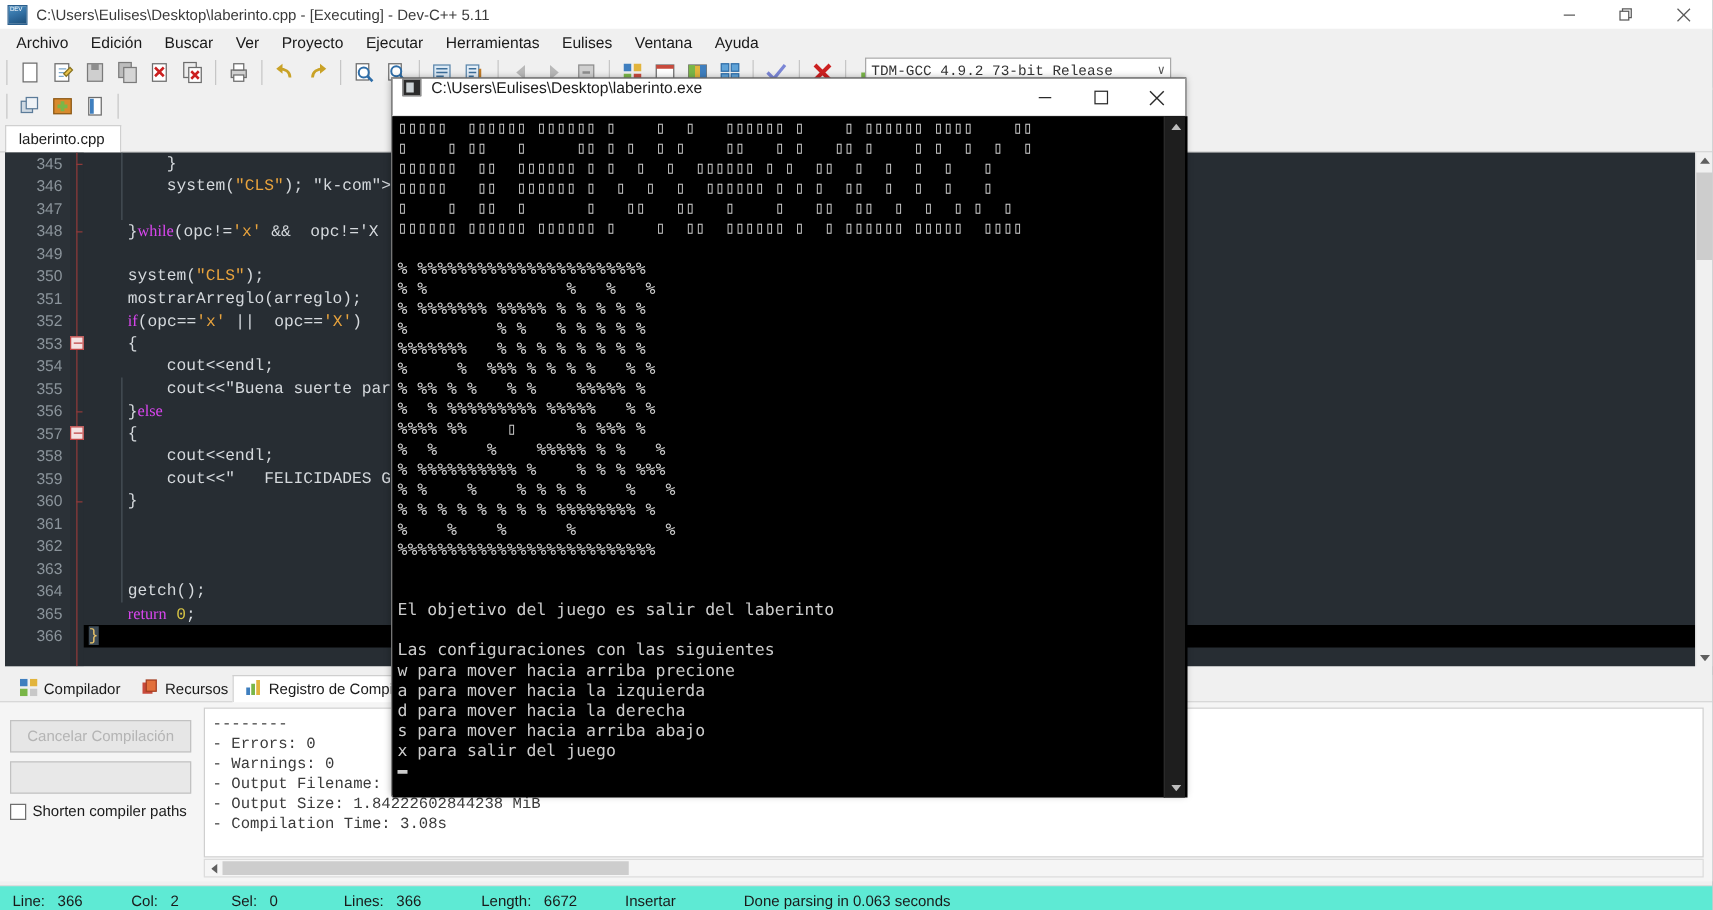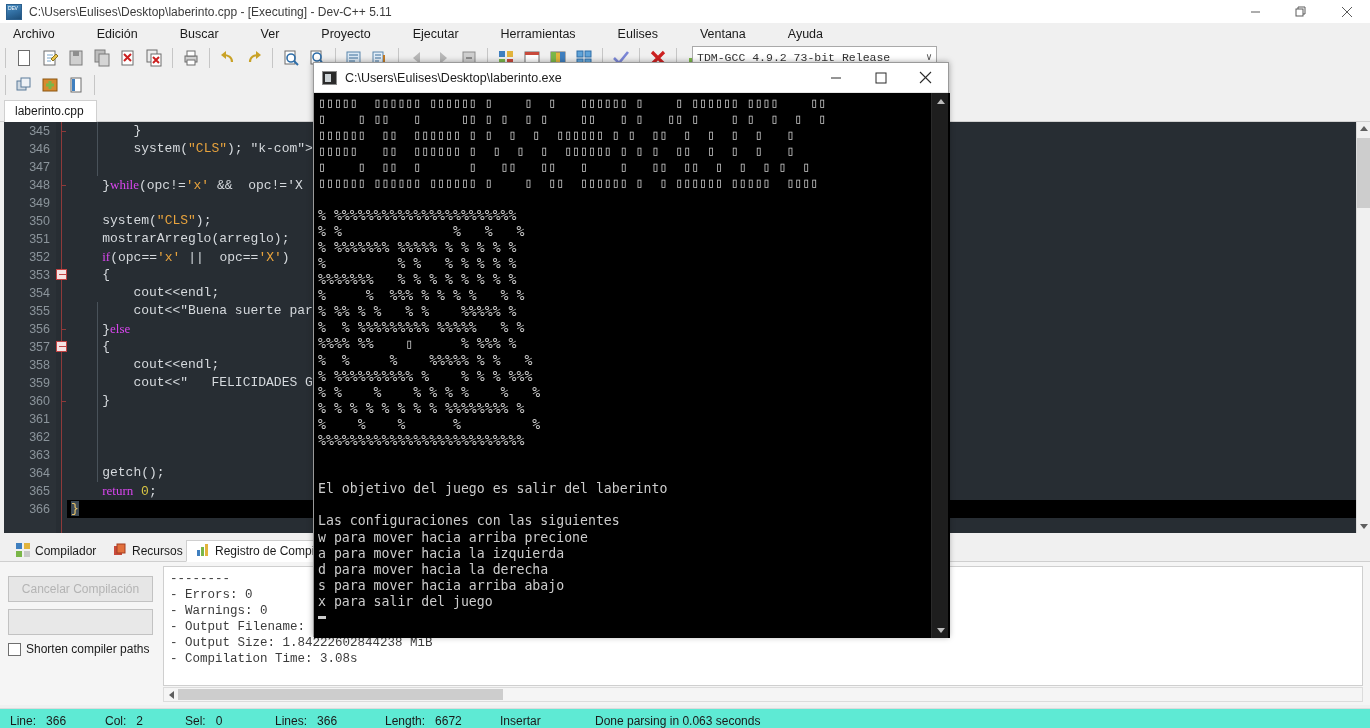--- a/index.html
+++ b/index.html
@@ -42,21 +42,21 @@
   .winbtns { margin-left: auto; display: flex; height: 24px; }
   .winbtn {
     width: 46px; height: 24px; display: flex; align-items: center; justify-content: center;
     color: #6d6d6d;
   }
   .winbtn svg { display: block; }
 
   
   .menubar {
     position: absolute; left: 0; top: 24px; width: 1370px; height: 20px;
-    background: #f0f0f0; display: flex; align-items: center; padding-left: 4px; gap: 24px;
+    background: #f0f0f0; display: flex; align-items: center; padding-left: 4px;
   }
   .menuitem {
     font-size: 12.5px; color: #1a1a1a; padding: 2px 9px;
     font-family: "Liberation Sans", sans-serif; white-space: nowrap;
   }
 
   
   .toolbar {
     position: absolute; left: 0; width: 1370px; height: 28px;
     background: #f0f0f0; display: flex; align-items: center;
@@ -216,21 +216,21 @@
   }
   .st-cell { display: flex; gap: 10px; white-space: nowrap; }
 
   
   .console {
     position: absolute; left: 313px; top: 62px; width: 636px; height: 575px;
     background: #000; border: 1px solid #9a9a9a;
     box-shadow: 0 0 6px rgba(0,0,0,0.35);
   }
   .con-title {
-    height: 30px; background: #ffffff; display: flex; align-items: center;
+    height: 30px; background: #ffffff; display: flex; align-items: flex-start;
     border-bottom: 1px solid #e6e6e6;
   }
   .con-icon {
     width: 15px; height: 14px; margin-left: 8px; margin-right: 8px;
     background: #2b2b2b; border: 1px solid #8c8c8c; position: relative; flex: none;
   }
   .con-icon::after {
     content: ""; position: absolute; left: 2px; top: 2px; width: 6px; height: 8px;
     background: #cdd3d6;
   }

